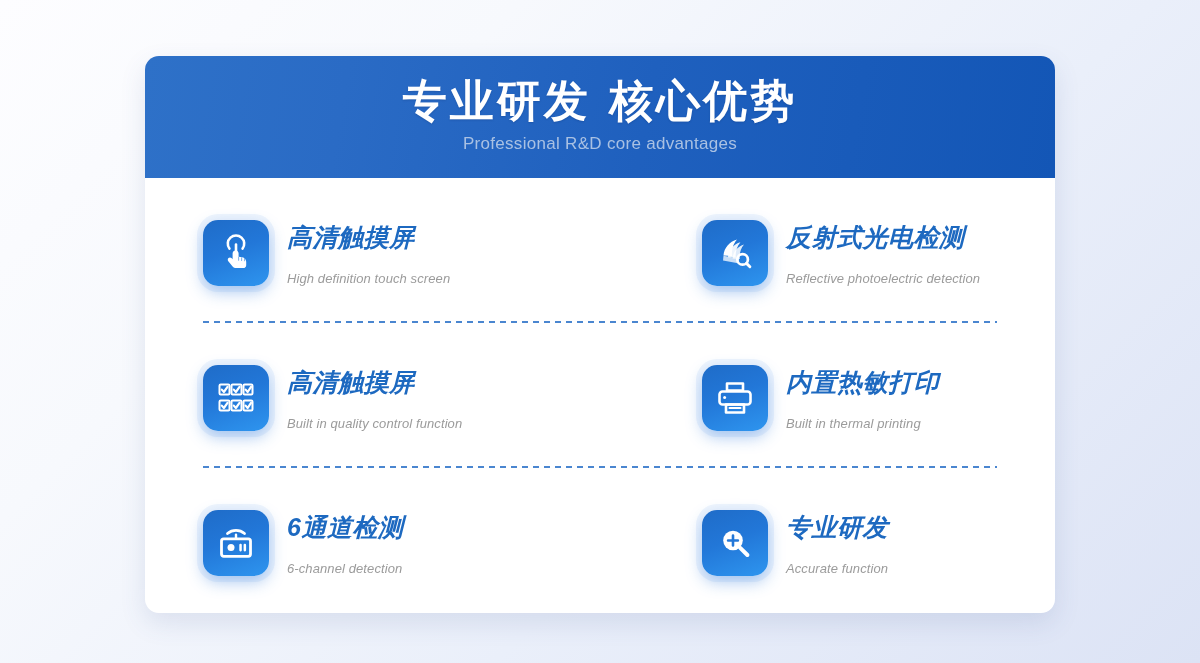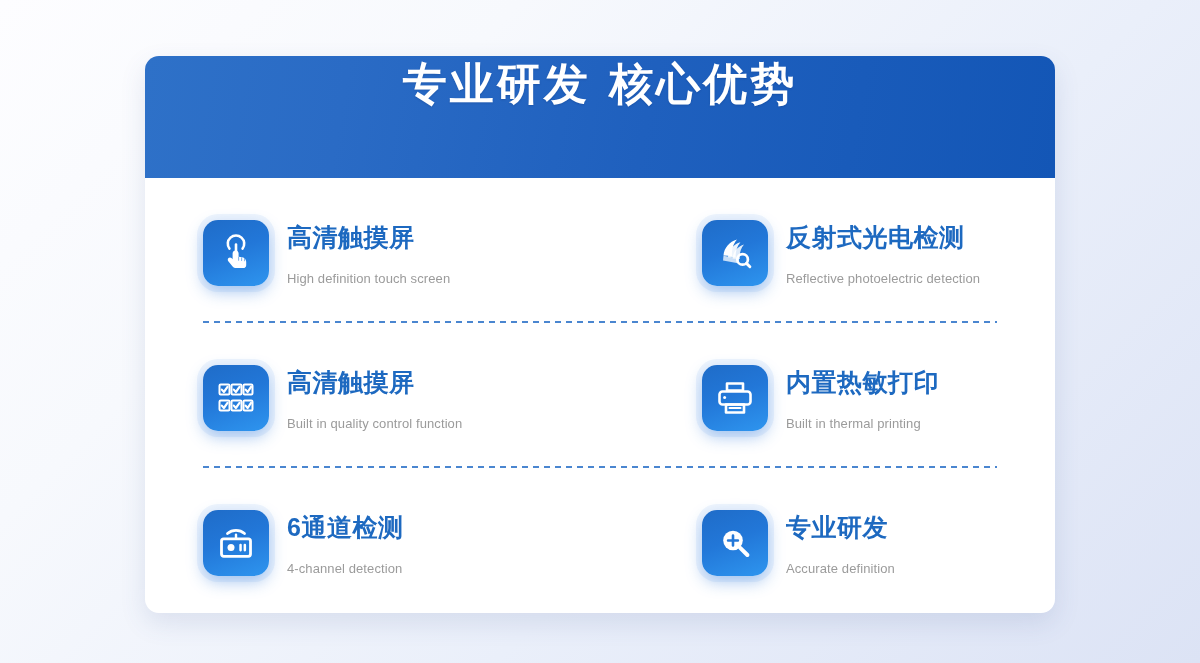--- a/index.html
+++ b/index.html
@@ -28,21 +28,21 @@
     box-shadow: 0 10px 26px rgba(60, 85, 150, 0.13);
     overflow: hidden;
   }
 
   
   .card-header {
     position: relative;
     height: 122px;
     background: linear-gradient(100deg, #2e71c8 0%, #2a6bc5 22%, #1f60be 55%, #1356b6 100%);
     text-align: center;
-    padding-top: 3px;
+    padding-top: 20px;
   }
 
   .header-title {
     color: #ffffff;
     font-family: "DejaVu Serif", "Liberation Serif", serif;
     font-size: 44px;
     font-weight: 700;
     letter-spacing: 3px;
     line-height: 1.12;
     text-shadow: 0 1px 2px rgba(0, 30, 80, 0.18);
@@ -101,20 +101,21 @@
     justify-content: center;
     position: relative;
   }
 
   .icon-tile svg { display: block; }
 
   
   .feature-text {
     padding-left: 18px;
     padding-top: 2px;
+    font-style: italic;
   }
 
   .feature-title {
     color: #1d69c0;
     font-size: 25px;
     font-weight: 700;
     letter-spacing: 0.5px;
     line-height: 1.2;
     white-space: nowrap;
   }
@@ -128,20 +129,21 @@
     white-space: nowrap;
   }
 </style>
 </head>
 <body>
 
 <div class="card">
 
   <div class="card-header">
     <div class="header-title">专业研发  核心优势</div>
+    <div class="header-subtitle">Professional R&amp;D core advantages</div>
   </div>
 
   <div class="card-body">
 
     <div class="feature-row has-divider">
 
       <div class="feature-item col-left">
         <div class="icon-tile">
           <svg width="40" height="40" viewBox="0 0 40 40">
             <path d="M13.4 15.6a8.2 8.2 0 1 1 13.2 0" fill="none" stroke="#ffffff" stroke-width="2.6" stroke-linecap="round"></path>
@@ -230,34 +232,34 @@
             <path d="M11.5 10.5c4.8-4.2 12.2-4.2 17 0" fill="none" stroke="#ffffff" stroke-width="2.8" stroke-linecap="round"></path>
             <path d="M20 11.8v4" stroke="#ffffff" stroke-width="2.4" stroke-linecap="round"></path>
             <rect x="5.5" y="15.8" width="29" height="17.5" rx="2.2" fill="none" stroke="#ffffff" stroke-width="2.8"></rect>
             <circle cx="15" cy="24.6" r="3.5" fill="#ffffff"></circle>
             <rect x="23.3" y="20.8" width="2.5" height="7.6" rx="1.1" fill="#ffffff"></rect>
             <rect x="27.6" y="20.8" width="2.5" height="7.6" rx="1.1" fill="#ffffff"></rect>
           </svg>
         </div>
         <div class="feature-text">
           <div class="feature-title">6通道检测</div>
-          <div class="feature-desc">4-channel detection</div>
+          <div class="feature-desc">6-channel detection</div>
         </div>
       </div>
 
       <div class="feature-item col-right">
         <div class="icon-tile">
           <svg width="40" height="40" viewBox="0 0 40 40">
             <circle cx="18" cy="17.5" r="9.8" fill="#ffffff"></circle>
             <path d="M18 12.6v9.8M13.1 17.5h9.8" stroke="#2277d8" stroke-width="2.6" stroke-linecap="round"></path>
             <path d="M25.2 24.8l7.2 7.2" stroke="#ffffff" stroke-width="4" stroke-linecap="round"></path>
           </svg>
         </div>
         <div class="feature-text">
           <div class="feature-title">专业研发</div>
-          <div class="feature-desc">Accurate definition</div>
+          <div class="feature-desc">Accurate function</div>
         </div>
       </div>
 
     </div>
 
   </div>
 </div>
 
 </body></html>

